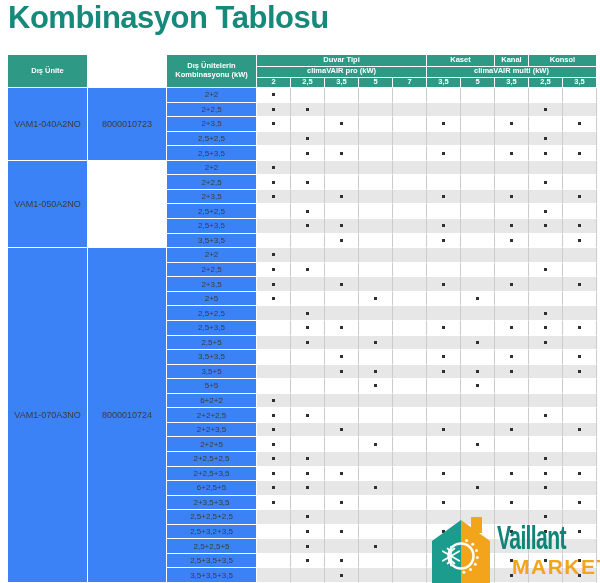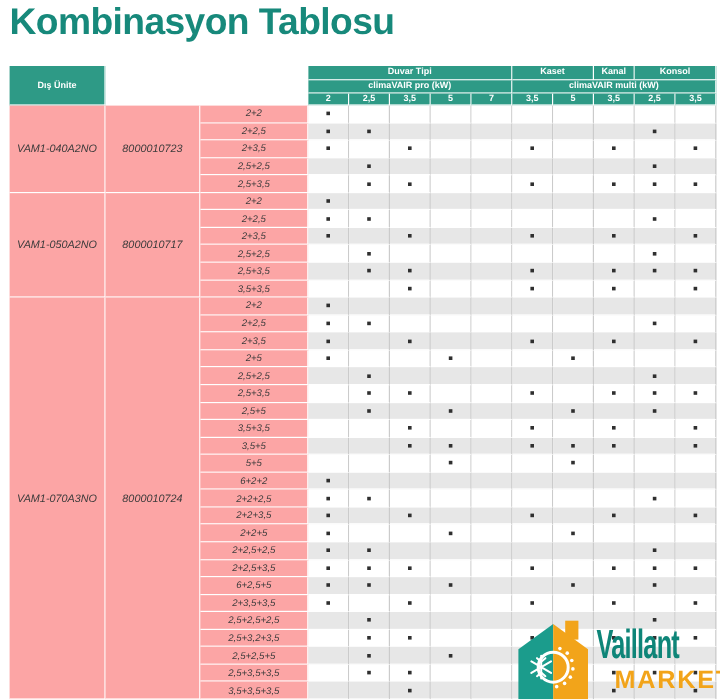--- a/index.html
+++ b/index.html
@@ -6,41 +6,42 @@
   .stage{position:relative;width:600px;height:583px;overflow:hidden;background:#fff;
          font-family:"Liberation Sans",sans-serif;}
   .title{position:absolute;left:8px;top:0px;margin:0;font-size:31px;font-weight:bold;
          color:#17897B;letter-spacing:-0.5px;}
   .tbl{position:absolute;left:8px;top:55px;width:589px;height:528px;display:grid;
        grid-template-columns:80px 79px 90px repeat(10,1fr);
        grid-template-rows:12px 10.5px 10.5px repeat(34,1fr);}
   .c{display:flex;align-items:center;justify-content:center;box-sizing:border-box;overflow:hidden;}
   .h{background:#2E9A86;color:#fff;font-weight:bold;font-size:7.5px;line-height:1.15;
      text-align:center;border-right:1px solid #fff;border-bottom:1px solid #fff;padding:0 3px;}
-  .g{background:#fca5a5;color:#3B3B3B;font-size:9px;border-right:1px solid #fff;
-     border-bottom:1px solid #fff;font-style:italic;}
+  .g{background:#3b82f6;color:#3B3B3B;font-size:9px;border-right:1px solid #fff;
+     border-bottom:1px solid #fff;}
   .combo{font-size:8px;}
   .d{background:#fff;border-right:1px solid #CBCBCB;border-bottom:1px solid #fff;}
   .d.alt{background:#E7E7E7;}
   .dot{width:3px;height:3px;background:#2F2F2F;display:block;}
   .logo{position:absolute;left:430px;top:517px;width:200px;height:66px;}
   .brand-name{position:absolute;left:67px;top:3px;color:#0E8578;font-weight:bold;
               font-size:34px;line-height:1;letter-spacing:-1px;transform:scaleX(0.62);
               transform-origin:0 0;white-space:nowrap;}
   .brand-sub{position:absolute;left:82px;top:39px;color:#F2A41A;font-weight:bold;
              font-size:21px;line-height:1;letter-spacing:1.5px;white-space:nowrap;}
 </style>
 </head>
 <body>
 
 <div class="stage">
   <h1 class="title">Kombinasyon Tablosu</h1>
 
   <div class="tbl" id="tbl">
       <div class="c h" style="grid-area: 1 / 1 / span 3;">Dış Ünite</div>
+      <div class="c h" style="grid-area: 1 / 3 / span 3;">Dış Ünitelerin Kombinasyonu (kW)</div>
       <div class="c h" style="grid-area: 1 / 4 / auto / span 5;">Duvar Tipi</div>
       <div class="c h" style="grid-area: 1 / 9 / auto / span 2;">Kaset</div>
       <div class="c h" style="grid-area: 1 / 11;">Kanal</div>
       <div class="c h" style="grid-area: 1 / 12 / auto / span 2;">Konsol</div>
       <div class="c h" style="grid-area: 2 / 4 / auto / span 5;">climaVAIR pro (kW)</div>
       <div class="c h" style="grid-area: 2 / 9 / auto / span 5;">climaVAIR multi (kW)</div>
       <div class="c h" style="grid-area: 3 / 4;">2</div>
       <div class="c h" style="grid-area: 3 / 5;">2,5</div>
       <div class="c h" style="grid-area: 3 / 6;">3,5</div>
       <div class="c h" style="grid-area: 3 / 7;">5</div>
@@ -135,21 +136,20 @@
       <div class="c d" style="grid-area: 8 / 11;">
         <span class="dot"></span>
       </div>
       <div class="c d" style="grid-area: 8 / 12;">
         <span class="dot"></span>
       </div>
       <div class="c d" style="grid-area: 8 / 13;">
         <span class="dot"></span>
       </div>
       <div class="c g" style="grid-area: 9 / 1 / span 6;">VAM1-050A2NO</div>
-      <div class="c g" style="grid-area: 9 / 2 / span 6;">8000010717</div>
       <div class="c g combo" style="grid-area: 9 / 3;">2+2</div>
       <div class="c d alt" style="grid-area: 9 / 4;">
         <span class="dot"></span>
       </div>
       <div class="c d alt" style="grid-area: 9 / 5;"></div>
       <div class="c d alt" style="grid-area: 9 / 6;"></div>
       <div class="c d alt" style="grid-area: 9 / 7;"></div>
       <div class="c d alt" style="grid-area: 9 / 8;"></div>
       <div class="c d alt" style="grid-area: 9 / 9;"></div>
       <div class="c d alt" style="grid-area: 9 / 10;"></div>

